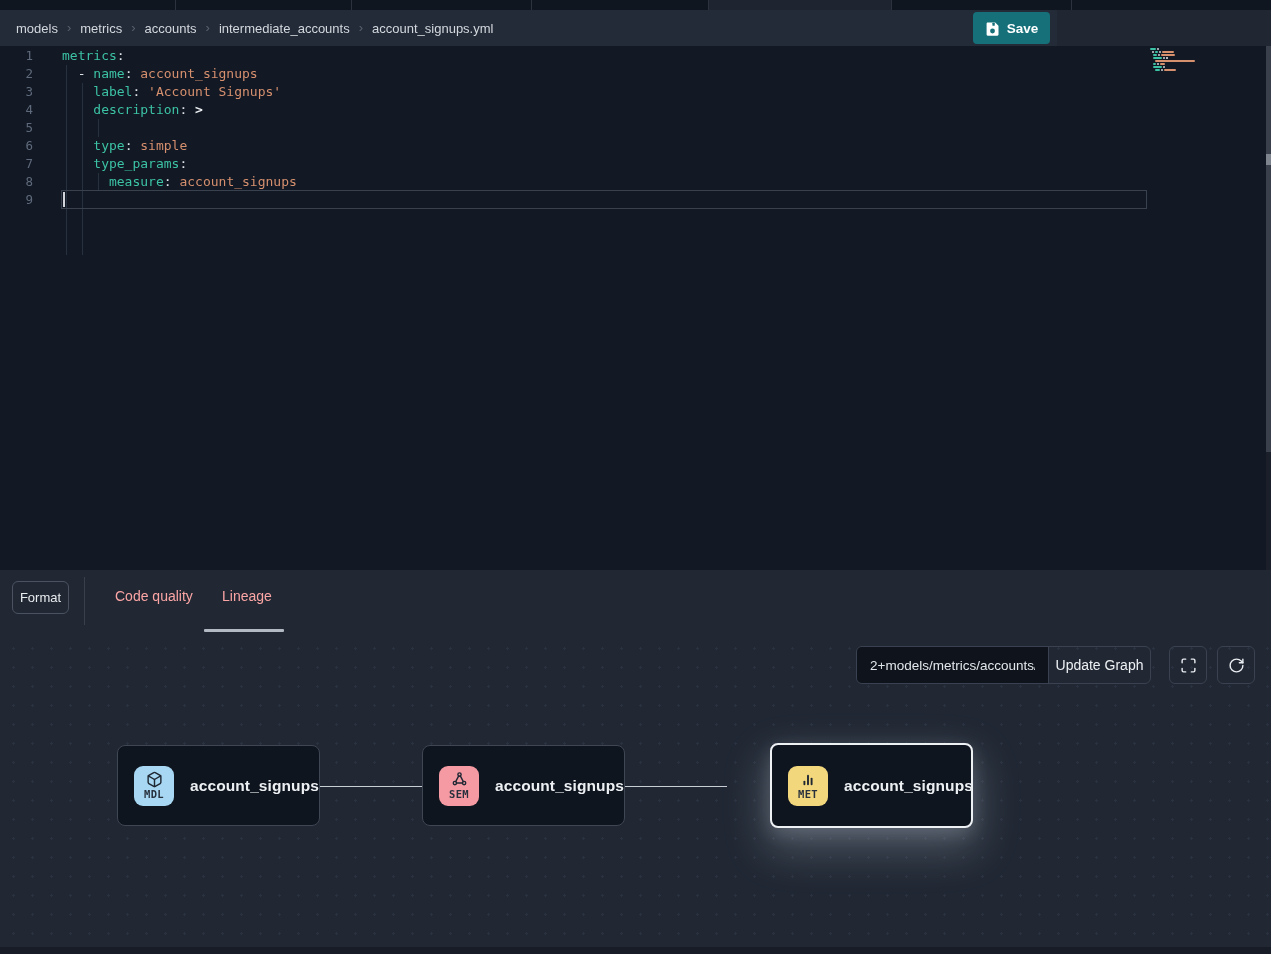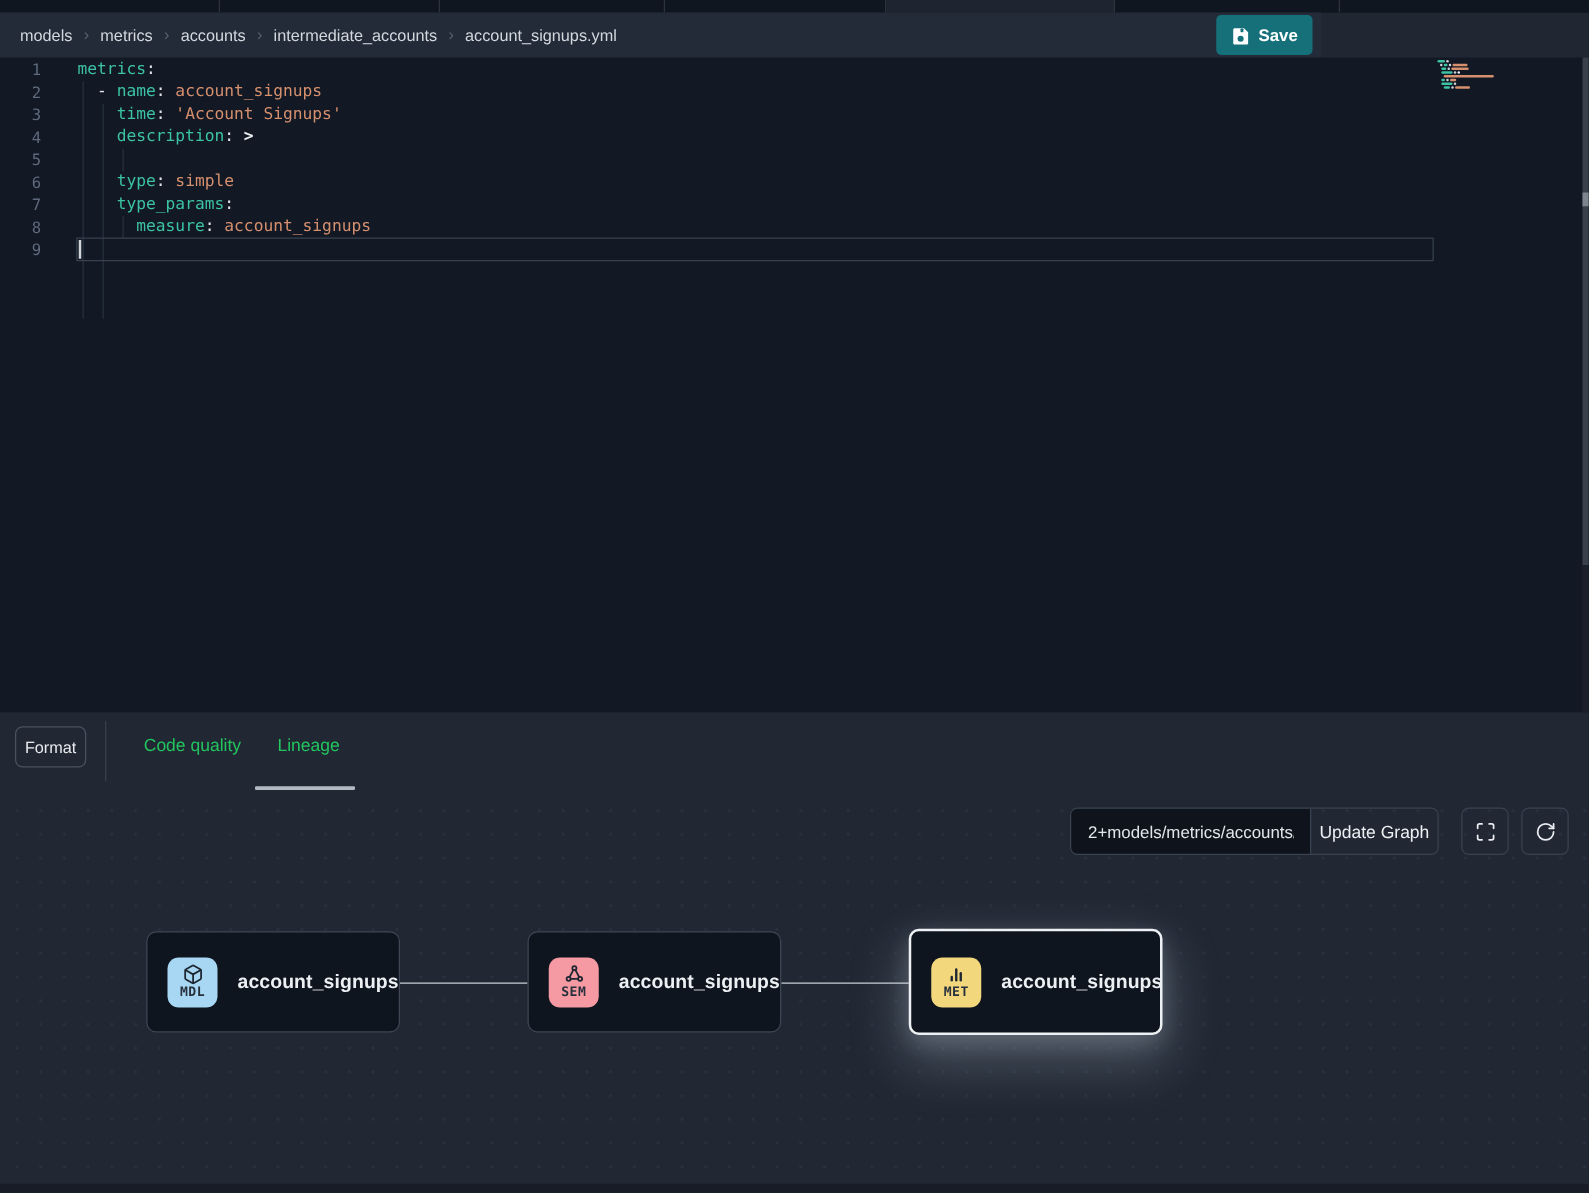--- a/index.html
+++ b/index.html
@@ -55,21 +55,21 @@
   #scroll-thumb { position:absolute; left:1266px; top:108px; width:5px; height:11px; background:#7e848d; }
 
   
   #bottom-panel { position:absolute; left:0; top:570px; width:1271px; height:384px; background:#212834; }
   #format-button {
     position:absolute; left:12px; top:11px; width:57px; height:33px;
     border:1px solid #4a5160; border-radius:6px; background:transparent;
     color:#e9ecef; font-size:13px; display:flex; align-items:center; justify-content:center; cursor:pointer;
   }
   #tabrow-divider { position:absolute; left:84px; top:7px; width:1px; height:48px; background:#39404d; }
-  .panel-tab { position:absolute; top:18px; font-size:14px; color:#22c55e; cursor:pointer; white-space:nowrap; }
+  .panel-tab { position:absolute; top:18px; font-size:14px; color:#fca5a5; cursor:pointer; white-space:nowrap; }
   #tab-code-quality { left:115px; }
   #tab-lineage { left:222px; }
   #tab-underline { position:absolute; left:204px; top:59px; width:80px; height:3px; background:#b3b9c2; border-radius:1px; }
 
   
   #lineage-canvas {
     position:absolute; left:0; top:63px; width:1271px; height:314px;
     background-image:radial-gradient(circle, #2a3140 1px, transparent 1.4px);
     background-size:19px 19px; background-position:4px 6px;
   }
@@ -160,21 +160,21 @@
       <div class="code-row">
         <span class="gutter-num">1</span>
         <span class="code-text"><span class="tk-k">metrics</span><span class="tk-p">:</span></span>
       </div>
       <div class="code-row">
         <span class="gutter-num">2</span>
         <span class="code-text"><span class="tk-p">  - </span><span class="tk-k">name</span><span class="tk-p">:</span><span class="tk-v"> account_signups</span></span>
       </div>
       <div class="code-row">
         <span class="gutter-num">3</span>
-        <span class="code-text"><span class="tk-p">    </span><span class="tk-k">time</span><span class="tk-p">:</span><span class="tk-v"> 'Account Signups'</span></span>
+        <span class="code-text"><span class="tk-p">    </span><span class="tk-k">label</span><span class="tk-p">:</span><span class="tk-v"> 'Account Signups'</span></span>
       </div>
       <div class="code-row">
         <span class="gutter-num">4</span>
         <span class="code-text"><span class="tk-p">    </span><span class="tk-k">description</span><span class="tk-p">:</span><span class="tk-b"> &gt;</span></span>
       </div>
       <div class="code-row">
         <span class="gutter-num">5</span>
       </div>
       <div class="code-row">
         <span class="gutter-num">6</span>
@@ -289,21 +289,21 @@
                 <circle cx="18.5" cy="17" r="2.3"></circle>
                 <path d="M10.9 7 6.6 15"></path>
                 <path d="m13.1 7 4.3 8"></path>
                 <path d="M7.9 17h8.2"></path>
               </svg>
             </span>
             <span class="badge-label">SEM</span>
           </div>
           <span class="node-label">account_signups</span>
         </div>
-        <div class="lineage-node selected" style="left: 727px;">
+        <div class="lineage-node selected" style="left: 770px;">
           <div class="node-badge" style="background: rgb(243, 215, 124);">
             <span style="display: flex;">
               <svg width="16" height="16" viewBox="0 0 16 16" fill="none" stroke="#1f2733" stroke-width="1.9" stroke-linecap="round">
                 <path d="M4.4 12.2v-2.6"></path>
                 <path d="M8 12.2V3.6"></path>
                 <path d="M11.6 12.2V6.6"></path>
               </svg>
             </span>
             <span class="badge-label">MET</span>
           </div>

